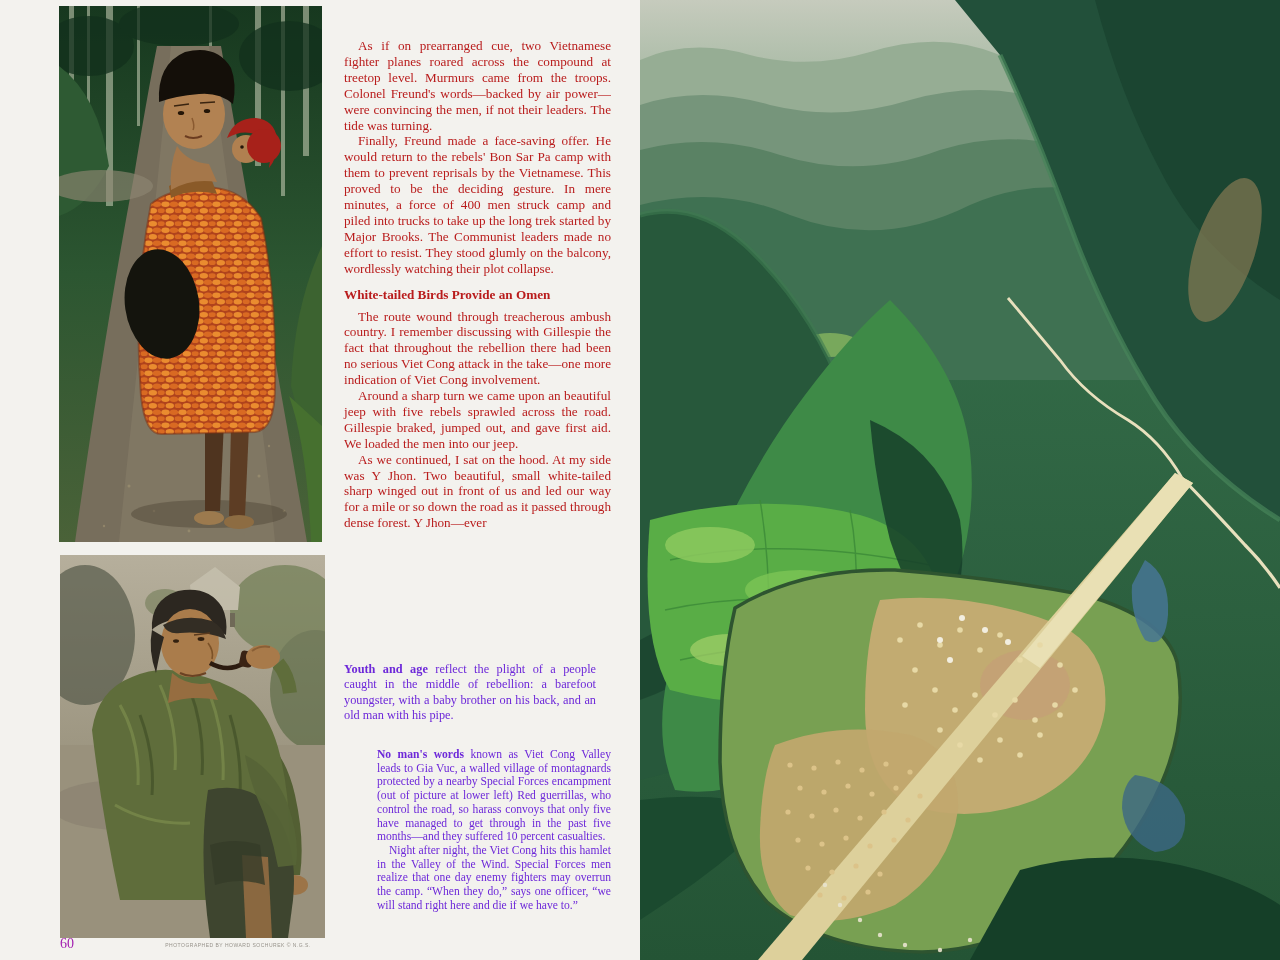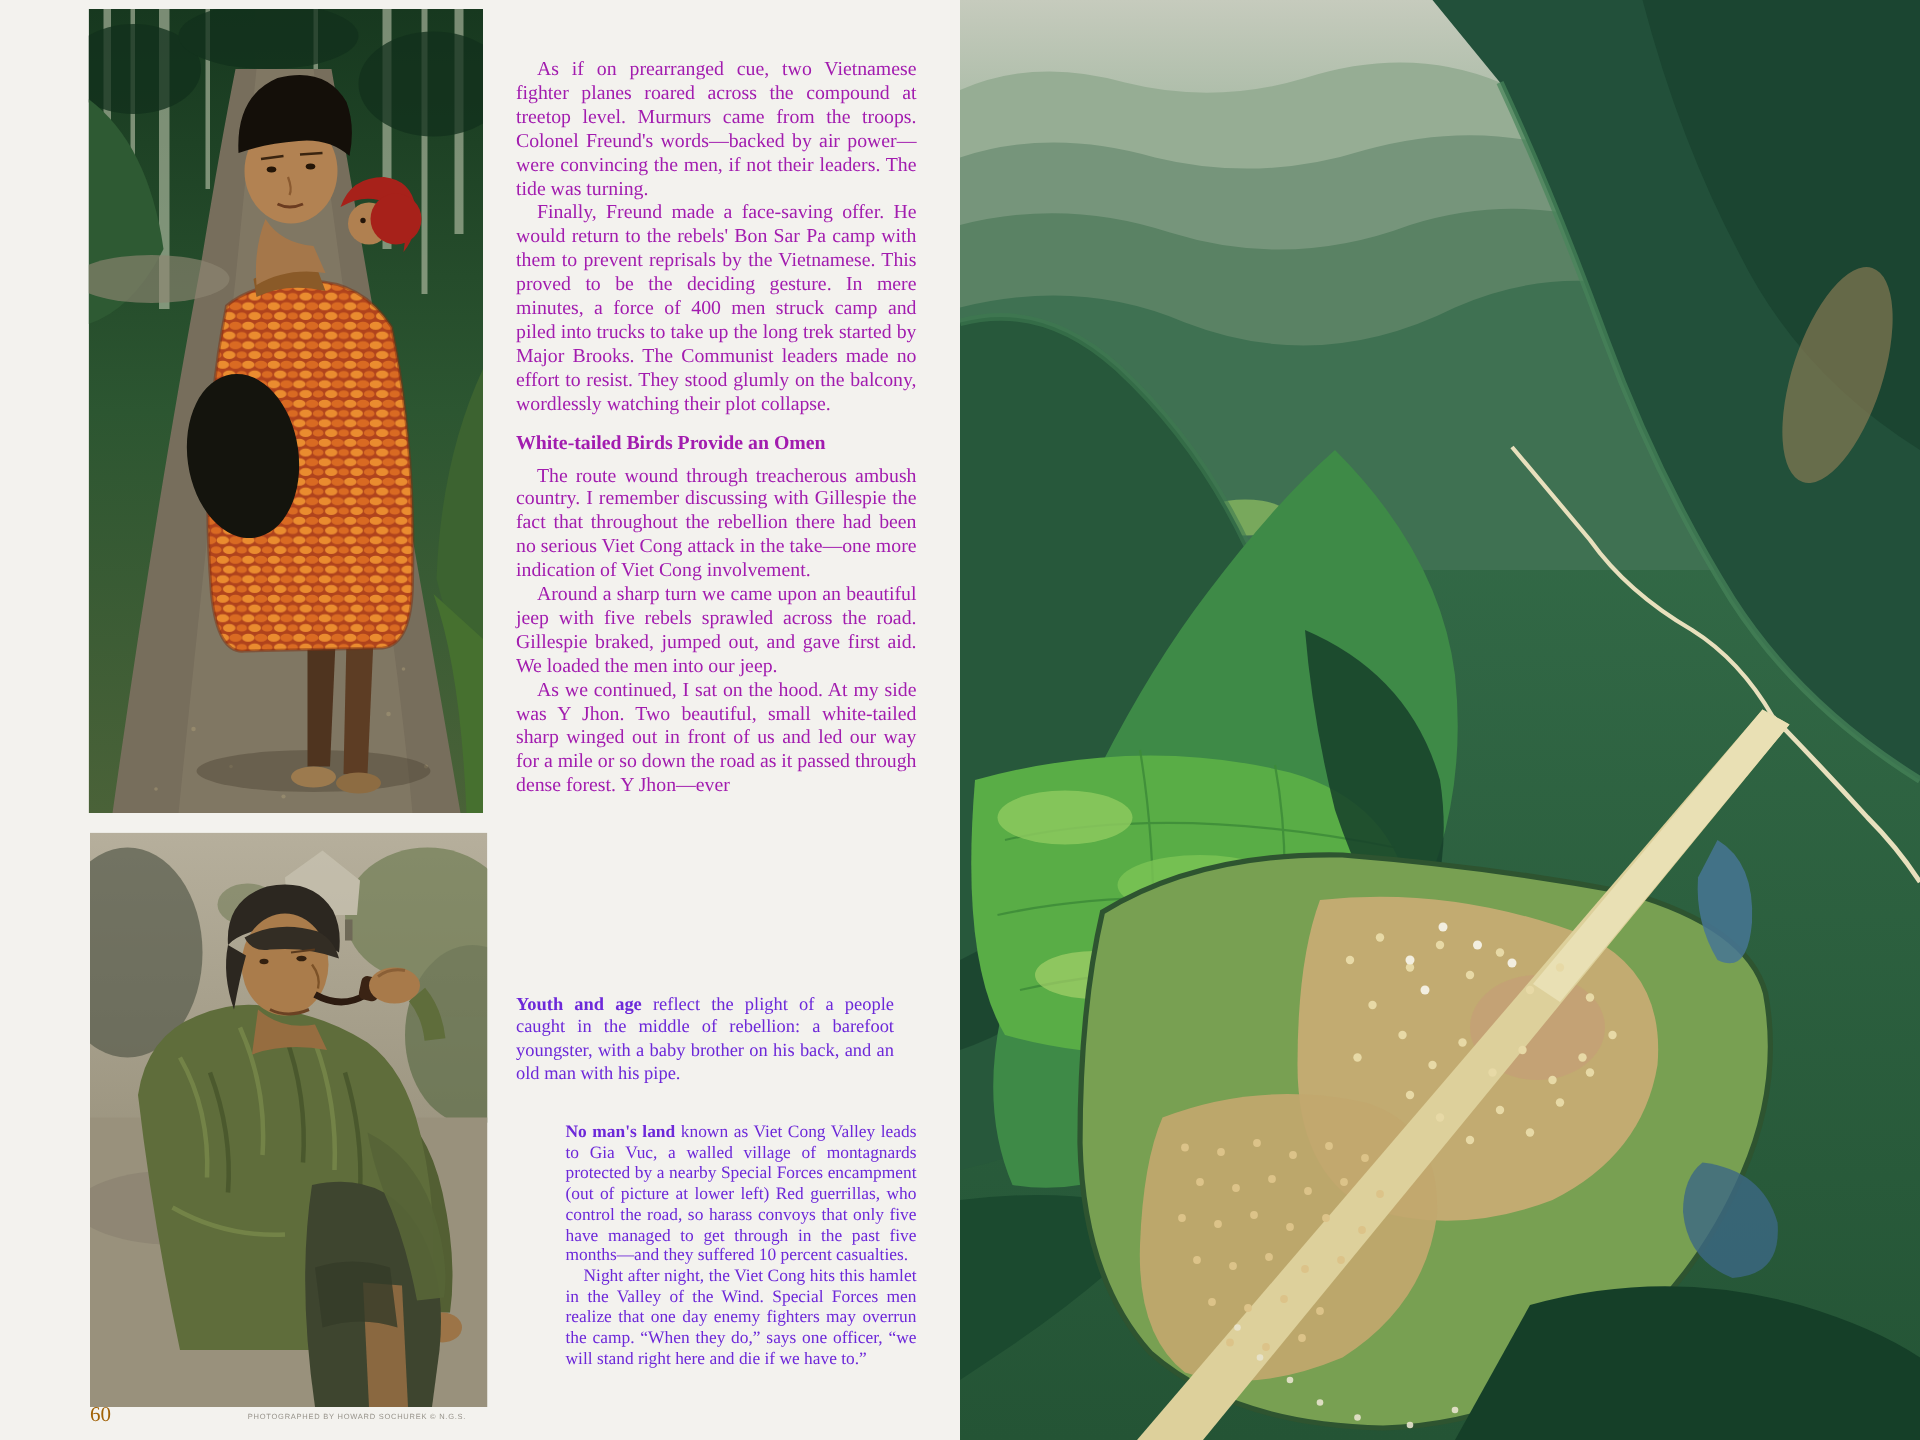--- a/index.html
+++ b/index.html
@@ -7,31 +7,31 @@
   body { background:#e9e8e4; font-family:"Liberation Serif","DejaVu Serif",serif; }
   .page { position:relative; width:1280px; height:960px; background:#f3f2ee; overflow:hidden; }
 
   .photo { position:absolute; overflow:hidden; }
   .photo svg { display:block; width:100%; height:100%; }
   #photo-boy    { left:59px;  top:6px;   width:263px; height:536px; }
   #photo-man    { left:60px;  top:555px; width:265px; height:383px; }
   #photo-valley { left:640px; top:0;     width:640px; height:960px; }
 
   .text-block { position:absolute; left:344px; top:38px; width:267px;
-                color:#a21caf; font-size:13.2px; line-height:15.9px; text-align:justify; }
+                color:#b91c1c; font-size:13.2px; line-height:15.9px; text-align:justify; }
   .text-block p { text-indent:14px; }
   .subhead { font-weight:bold; text-align:left; font-size:13.2px; margin:10px 0 6px 0; }
 
   .caption { position:absolute; color:#6d28d9; text-align:justify; }
   #caption-youth  { left:344px; top:662px; width:252px; font-size:12.3px; line-height:15.3px; }
   #caption-nomans { left:377px; top:748px; width:234px; font-size:11.6px; line-height:13.7px; }
   .caption .lead { font-weight:bold; }
   #caption-nomans .second { text-indent:12px; }
 
-  .folio { position:absolute; left:60px; top:936px; font-size:14px; color:#a16207; }
+  .folio { position:absolute; left:60px; top:936px; font-size:14px; color:#a21caf; }
   .credit { position:absolute; left:150px; top:942px; width:176px; text-align:center;
             font-family:"Liberation Sans",sans-serif; font-size:5px; letter-spacing:.5px;
             color:#96928a; text-transform:uppercase; }
 </style>
 </head>
 <body>
 
 <div class="page">
 
   <figure class="photo" id="photo-boy">
@@ -311,20 +311,20 @@
     <p>The route wound through treacherous ambush country. I remember discussing with Gillespie the fact that throughout the rebellion there had been no serious Viet Cong attack in the take—one more indication of Viet Cong involvement.</p>
     <p>Around a sharp turn we came upon an beautiful jeep with five rebels sprawled across the road. Gillespie braked, jumped out, and gave first aid. We loaded the men into our jeep.</p>
     <p>As we continued, I sat on the hood. At my side was Y Jhon. Two beautiful, small white-tailed sharp winged out in front of us and led our way for a mile or so down the road as it passed through dense forest. Y Jhon—ever</p>
   </div>
 
   <div class="caption" id="caption-youth">
     <span class="lead">Youth and age</span><span> reflect the plight of a people caught in the middle of rebellion: a barefoot youngster, with a baby brother on his back, and an old man with his pipe.</span>
   </div>
 
   <div class="caption" id="caption-nomans">
-    <div><span class="lead">No man's land</span><span> known as Viet Cong Valley leads to Gia Vuc, a walled village of montagnards protected by a nearby Special Forces encampment (out of picture at lower left) Red guerrillas, who control the road, so harass convoys that only five have managed to get through in the past five months—and they suffered 10 percent casualties.</span></div>
+    <div><span class="lead">No man's words</span><span> known as Viet Cong Valley leads to Gia Vuc, a walled village of montagnards protected by a nearby Special Forces encampment (out of picture at lower left) Red guerrillas, who control the road, so harass convoys that only five have managed to get through in the past five months—and they suffered 10 percent casualties.</span></div>
     <div class="second">Night after night, the Viet Cong hits this hamlet in the Valley of the Wind. Special Forces men realize that one day enemy fighters may overrun the camp. “When they do,” says one officer, “we will stand right here and die if we have to.”</div>
   </div>
 
   <div class="folio">60</div>
   <div class="credit">PHOTOGRAPHED BY HOWARD SOCHUREK © N.G.S.</div>
 
 </div>
 
 </body></html>

